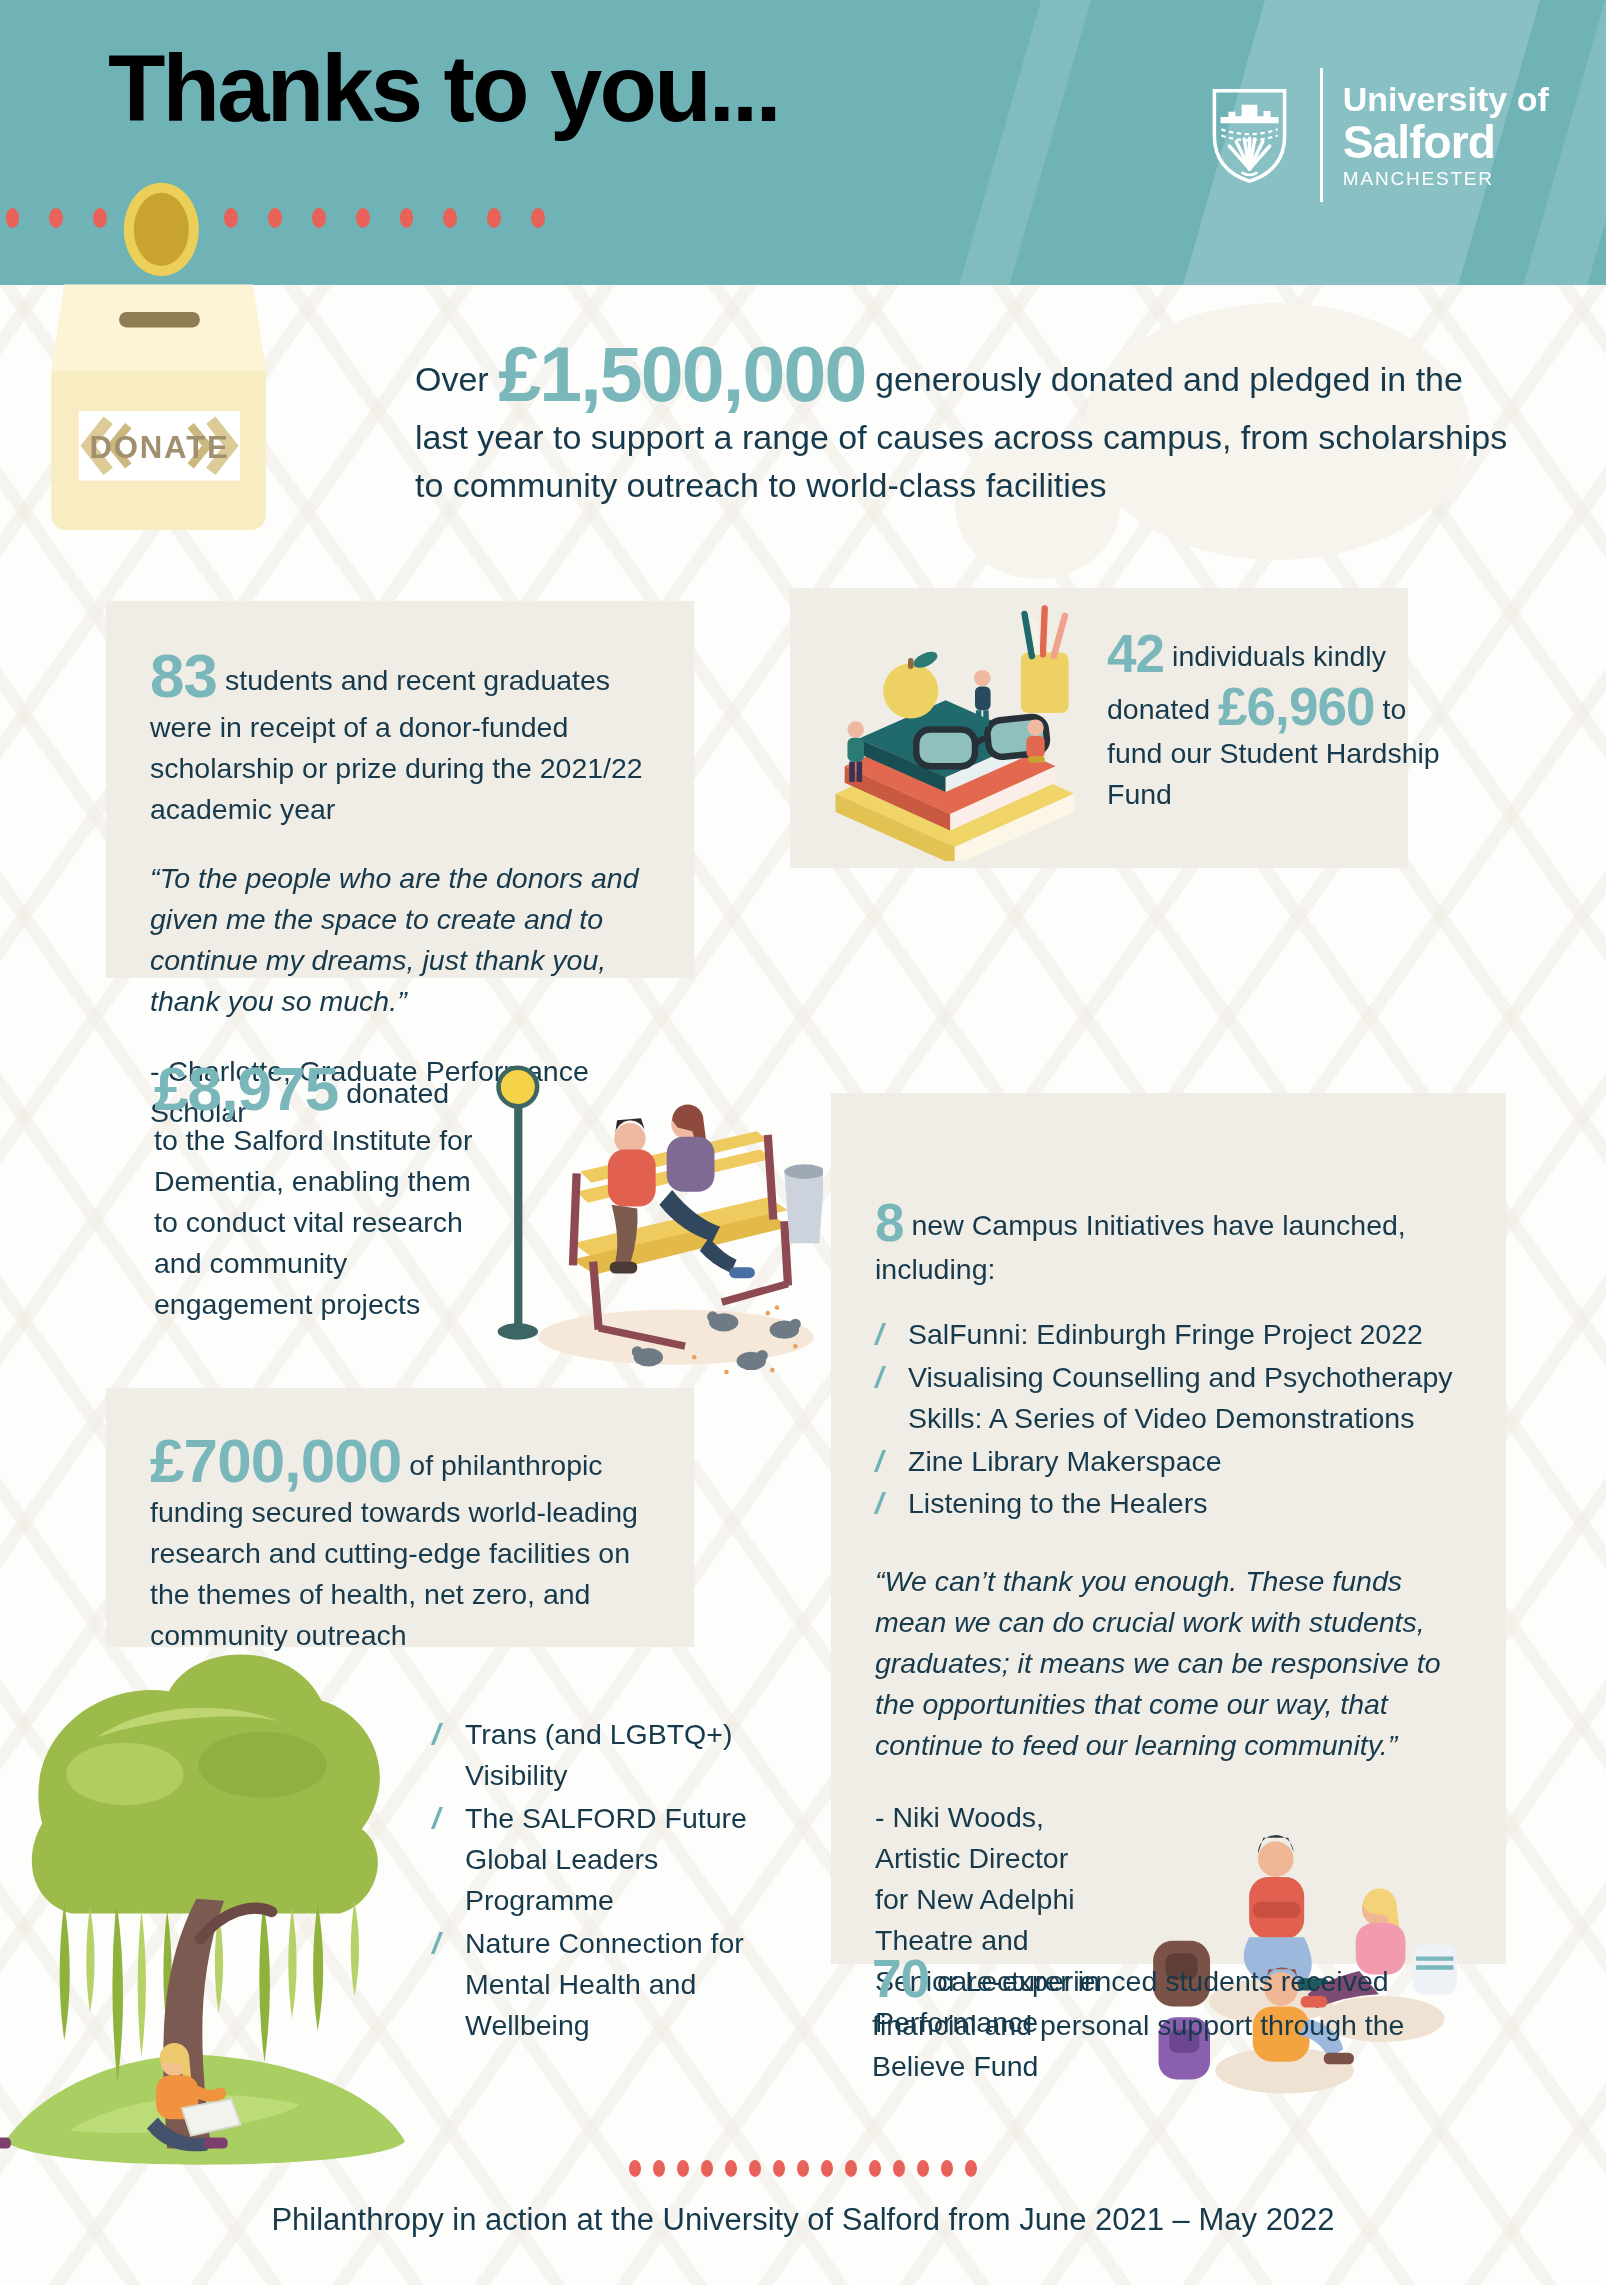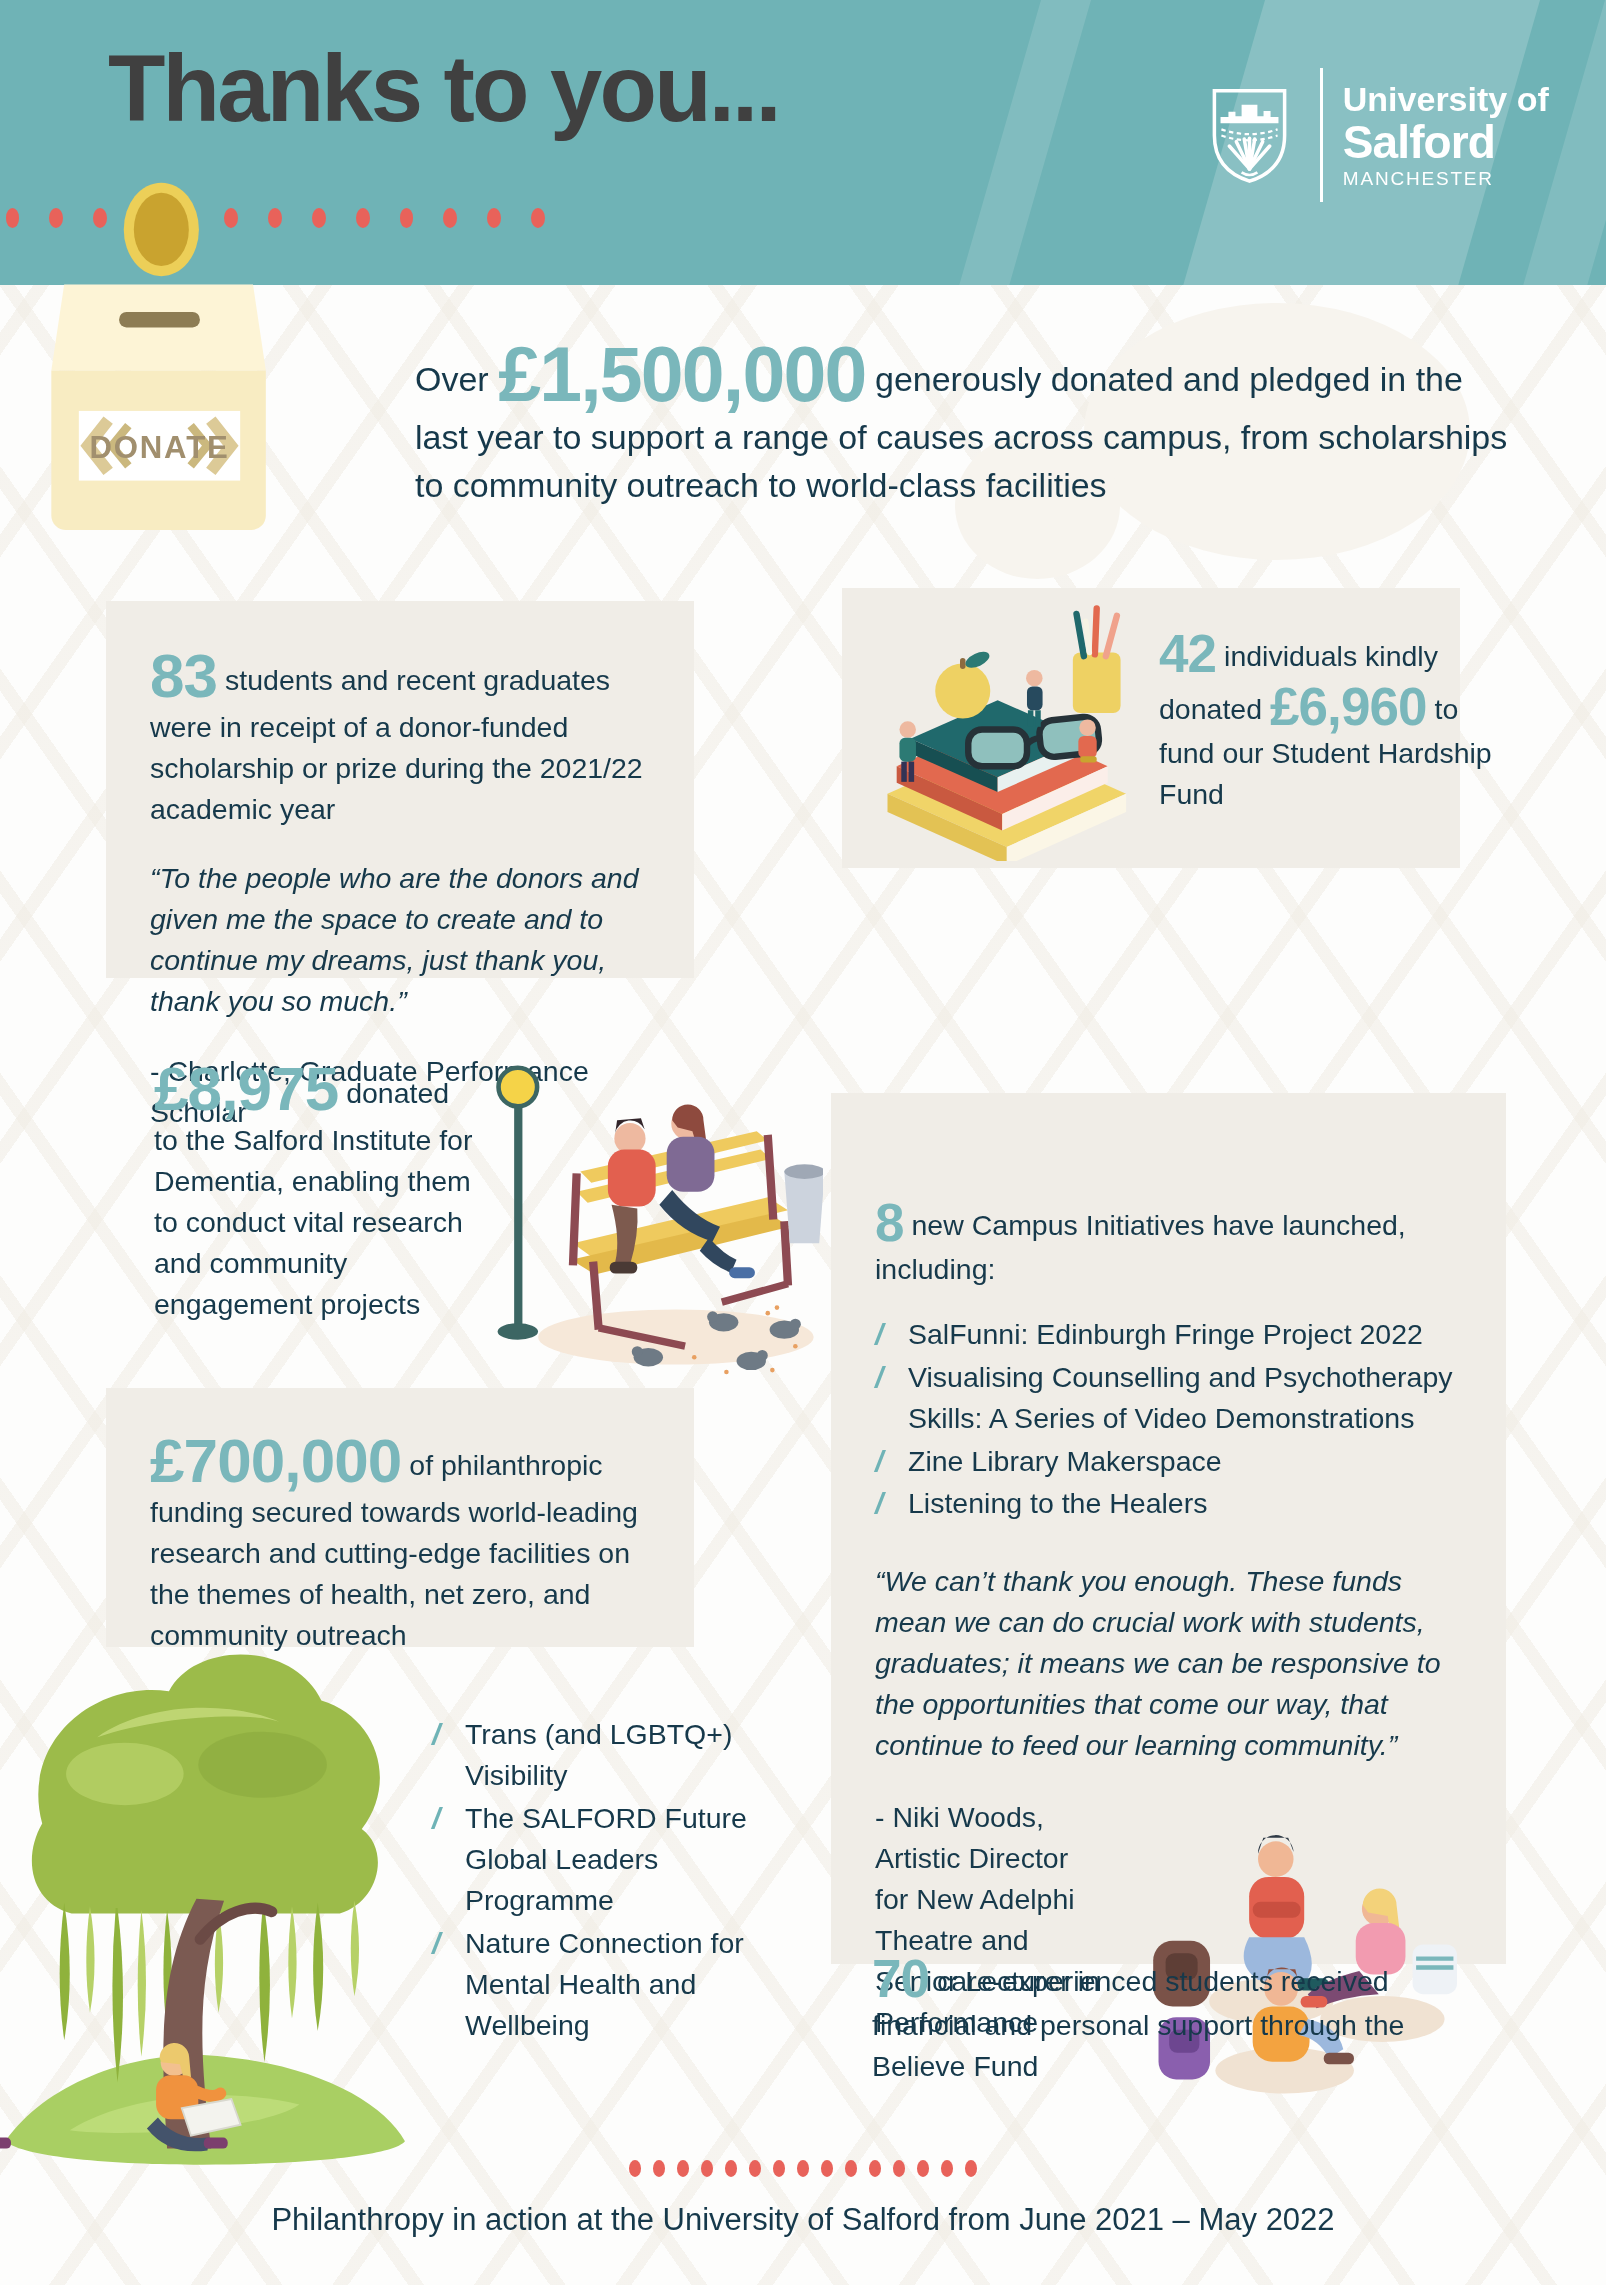--- a/index.html
+++ b/index.html
@@ -16,21 +16,21 @@
   .header{
     position:absolute;left:0;top:0;width:1606px;height:285px;
     background:#6fb3b6;overflow:hidden;
   }
   .hstripe{position:absolute;top:-37px;height:367px;background:rgba(255,255,255,.13);transform:skewX(-16deg);}
   .hs1{left:999px;width:50px;}
   .hs2{left:1223px;width:275px;background:rgba(255,255,255,.18);}
   .hs3{left:1563px;width:64px;}
   .page-title{
     position:absolute;left:108px;top:35px;
-    font-size:94px;font-weight:700;color:#404040;letter-spacing:-2.8px;
+    font-size:94px;font-weight:700;color:#000000;letter-spacing:-2.8px;
   }
   .logo{position:absolute;left:1210px;top:68px;display:flex;align-items:center;}
   .logo-shield{width:79px;height:101px;}
   .logo-divider{width:2.8px;height:134px;background:#ffffff;margin-left:31px;margin-right:20px;}
   .logo-text{color:#fff;line-height:1;}
   .logo-uof{font-size:34px;font-weight:700;letter-spacing:0;}
   .logo-salford{font-size:46px;font-weight:700;margin-top:2.8px;letter-spacing:-0.9px;}
   .logo-manchester{font-size:19px;font-weight:400;margin-top:3.7px;letter-spacing:1.8px;}
   
   .dots{position:absolute;display:flex;}
@@ -52,21 +52,21 @@
   .quote{font-style:italic;}
   .card-scholarship{left:106px;top:601px;width:588px;height:377px;padding:44px 44px;}
   .card-scholarship .quote{margin-top:27.5px;}
   .card-scholarship .attr{margin-top:29px;}
   .sec-dementia{position:absolute;left:154px;top:1058px;width:670px;height:349px;}
   .sec-dementia .txt{width:323px;}
   .bench-illo{position:absolute;left:338px;top:-3.7px;}
   .card-funding{left:106px;top:1388px;width:588px;height:259px;padding:42px 44px;}
   .sec-revive{position:absolute;left:432px;top:1690px;width:372px;}
   .tree-illo{position:absolute;left:-13px;top:1627px;}
-  .card-hardship{left:842px;top:588px;width:618px;height:280px;padding:12px;}
+  .card-hardship{left:790px;top:588px;width:618px;height:280px;padding:12px;}
   .books-illo{position:absolute;left:18.4px;top:11px;}
   .card-hardship .txt{position:absolute;left:317px;top:39px;width:340px;}
   .sec-firstgen{position:absolute;left:872px;top:922px;width:615px;}
   .card-initiatives{left:831px;top:1093px;width:675px;height:871px;padding:103px 44px 0 44px;}
   .bullets{margin:24px 0 0 0;padding:0;list-style:none;}
   .bullets li{display:flex;margin-top:1.8px;}
   .slash{color:#6fb3b6;font-weight:700;font-style:italic;width:33px;flex:0 0 33px;font-size:30px;}
   .card-initiatives .quote{margin-top:37px;}
   .init-bottom{display:flex;margin-top:31px;}
   .init-bottom .attr{width:228px;flex:0 0 228px;}

